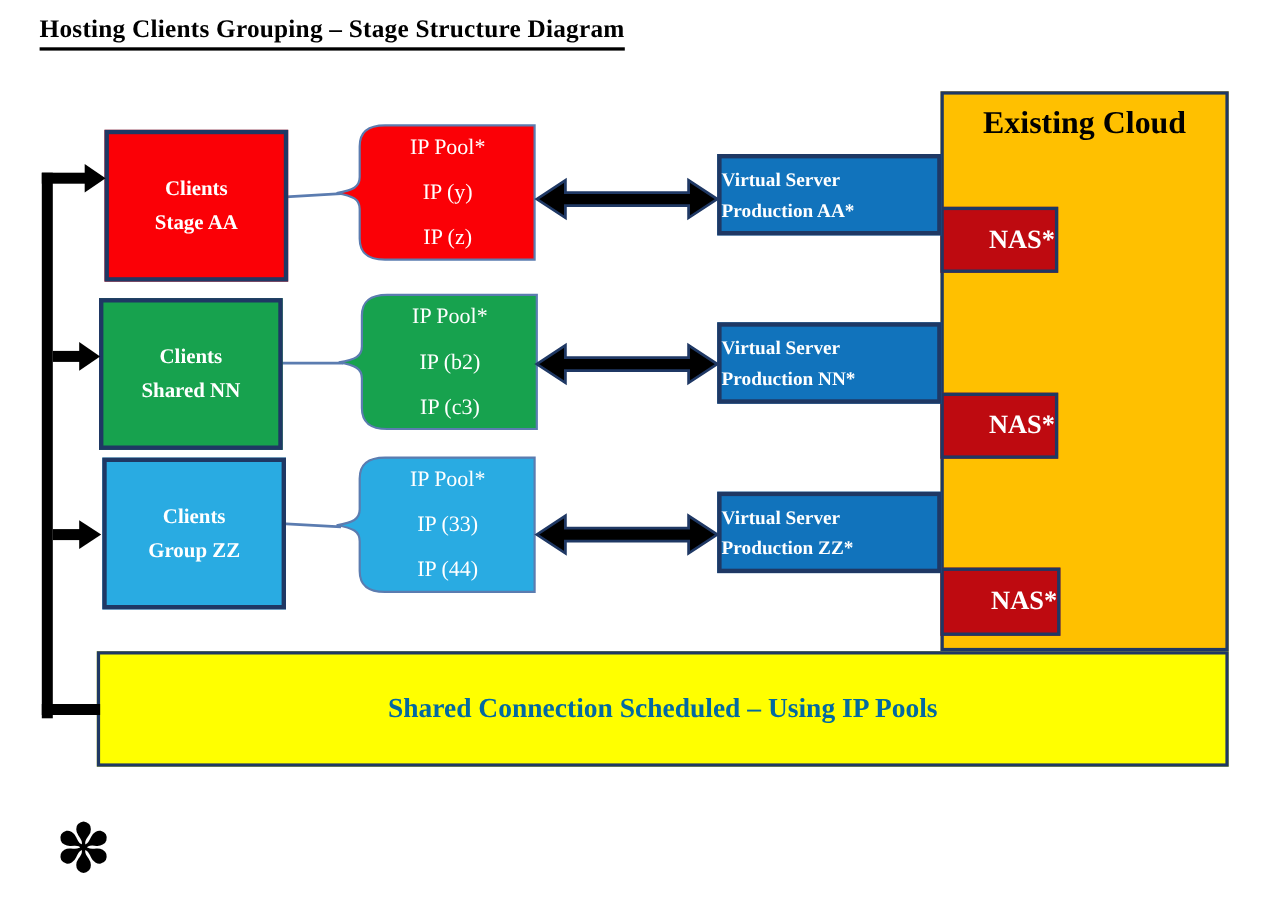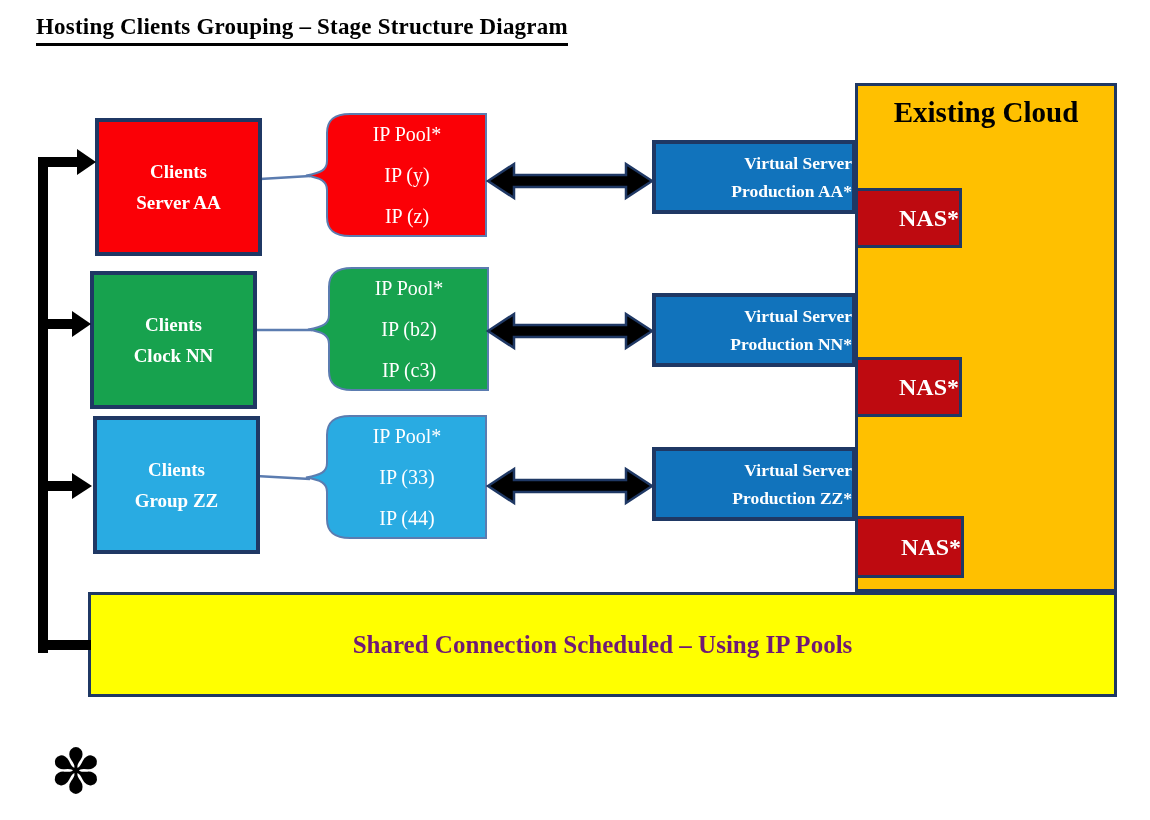--- a/index.html
+++ b/index.html
@@ -27,21 +27,21 @@
     text-align:center;font-size:29px;font-weight:bold;color:#000;
   }
 
   
   #shared{
     left:88px;top:592px;width:1029px;height:105px;
     background:#FFFF00;border:3px solid #1F3864;
     display:flex;flex-direction:column;align-items:center;justify-content:center;
     gap:8px;
   }
-  #shared .line{font-size:25px;font-weight:bold;color:#701a75;white-space:nowrap;}
+  #shared .line{font-size:25px;font-weight:bold;color:#0369a1;white-space:nowrap;}
 
   
   .client-box{
     width:167px;height:138px;
     border:4px solid #1F3864;
     display:flex;flex-direction:column;align-items:center;justify-content:center;
     color:#fff;font-size:19px;font-weight:bold;line-height:31px;text-align:center;
   }
   #client-aa{left:95px;top:118px;background:#FB0006;}
   #client-nn{left:90px;top:271px;background:#17A24E;}
@@ -56,21 +56,21 @@
   .pool-text{
     position:absolute;left:30px;top:0;width:158px;height:127px;
     display:flex;flex-direction:column;align-items:center;justify-content:center;
     color:#fff;font-size:20px;font-weight:normal;line-height:41px;text-align:center;
   }
 
   
   .server-box{
     left:652px;width:204px;height:74px;
     background:#1173BC;border:4px solid #1F3864;
-    display:flex;flex-direction:column;align-items:flex-end;justify-content:center;
+    display:flex;flex-direction:column;align-items:flex-start;justify-content:center;
     color:#fff;font-size:17.5px;font-weight:bold;line-height:28px;text-align:center;
   }
   #server-aa{top:140px;}
   #server-nn{top:293px;}
   #server-zz{top:447px;}
 
   
   .nas-box{
     left:855px;width:107px;height:60px;
     background:#BE0A10;border:3px solid #1F3864;
@@ -153,25 +153,25 @@
     </svg>
     <div class="pool-text">
       <div>IP Pool*</div>
       <div>IP (33)</div>
       <div>IP (44)</div>
     </div>
   </div>
 
   <div id="client-aa" class="abs client-box">
     <div>Clients</div>
-    <div>Server AA</div>
+    <div>Stage AA</div>
   </div>
   <div id="client-nn" class="abs client-box">
     <div>Clients</div>
-    <div>Clock NN</div>
+    <div>Shared NN</div>
   </div>
   <div id="client-zz" class="abs client-box">
     <div>Clients</div>
     <div>Group ZZ</div>
   </div>
 
   <div id="server-aa" class="abs server-box">
     <div>Virtual Server</div>
     <div>Production AA*</div>
   </div>

